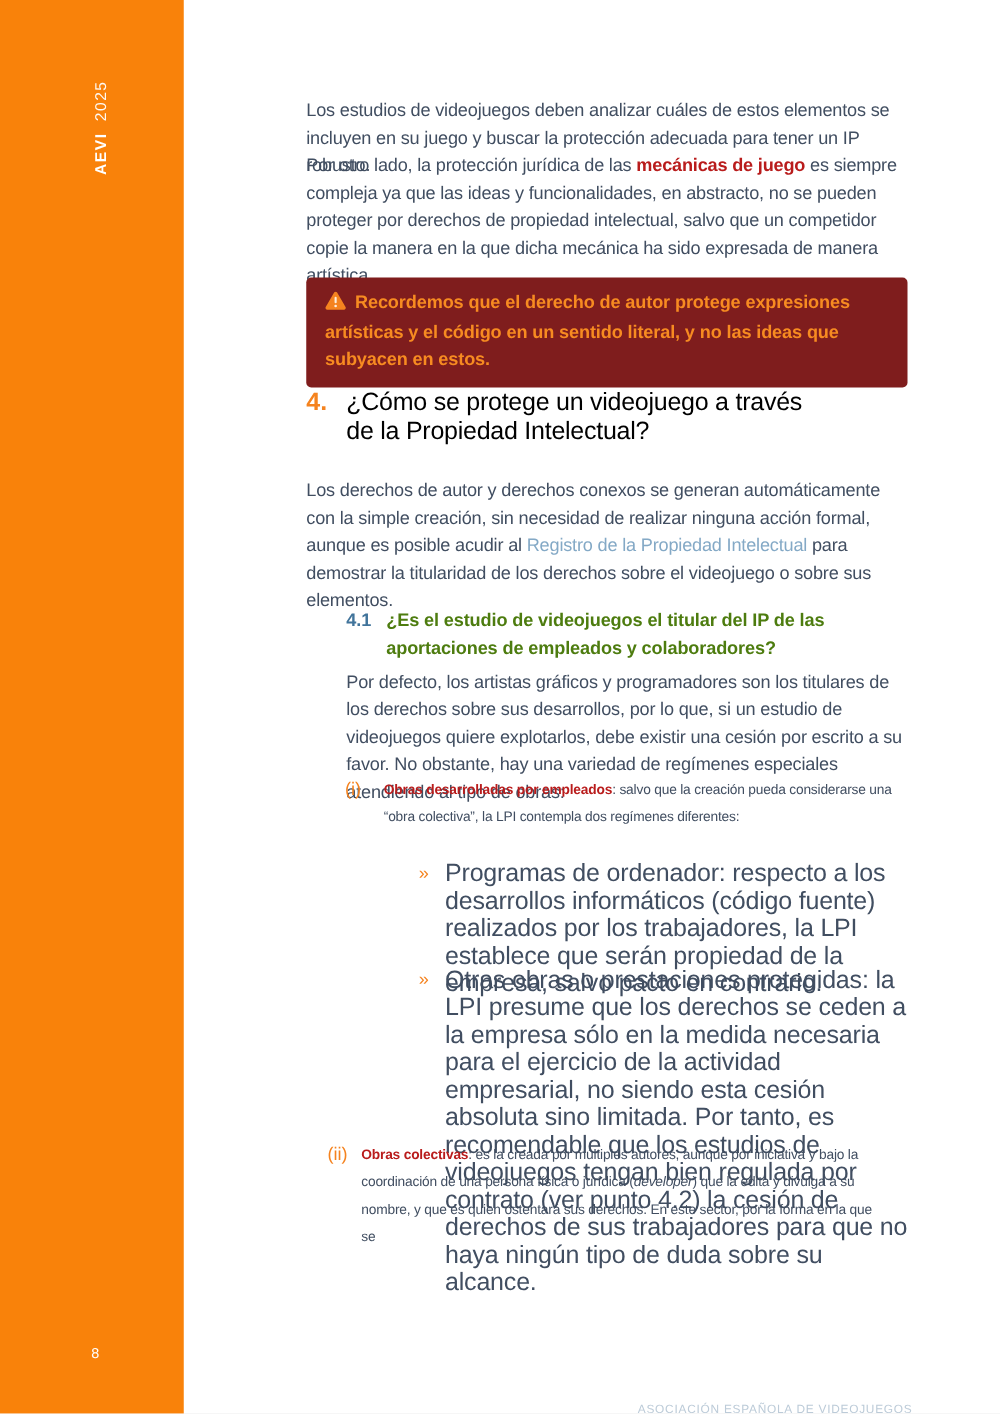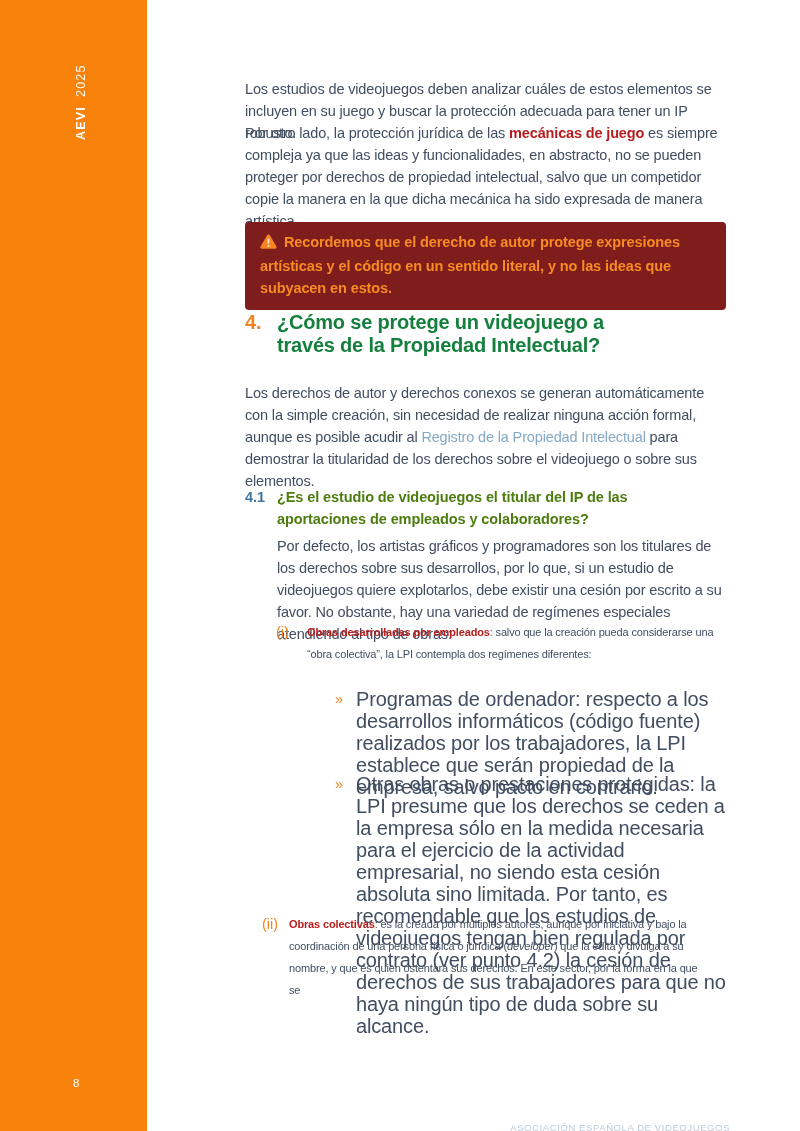--- a/index.html
+++ b/index.html
@@ -61,27 +61,27 @@
     letter-spacing:-0.1px;
   }
   .warn-icon { display:inline-block; vertical-align:-2px; margin-right:7px; }
   
   #heading4 { top:311px; display:flex; }
   .h-num {
     width:32px; flex:0 0 32px;
     font-size:20px; font-weight:bold; color:#F5831F; line-height:23px;
   }
   .h-text {
-    font-size:20px; font-weight:bold; color:#15803d; line-height:23px;
+    font-size:20px; font-weight:normal; color:#000000; line-height:23px;
     letter-spacing:-0.2px; max-width:370px;
   }
   #para3 { top:382px; }
   .link { color:#84A9C6; }
   
-  #sub41 { top:486px; display:flex; }
+  #sub41 { top:486px; display:flex;justify-content:center; }
   .sh-num {
     width:32px; flex:0 0 32px;
     font-size:14.5px; font-weight:bold; color:#41749B; line-height:22px;
   }
   .sh-text {
     font-size:14.5px; font-weight:bold; color:#4d7c0f; line-height:22px;
     letter-spacing:-0.1px; max-width:385px;
   }
   #para4 { top:535px; left:32px; width:449px; }
   

